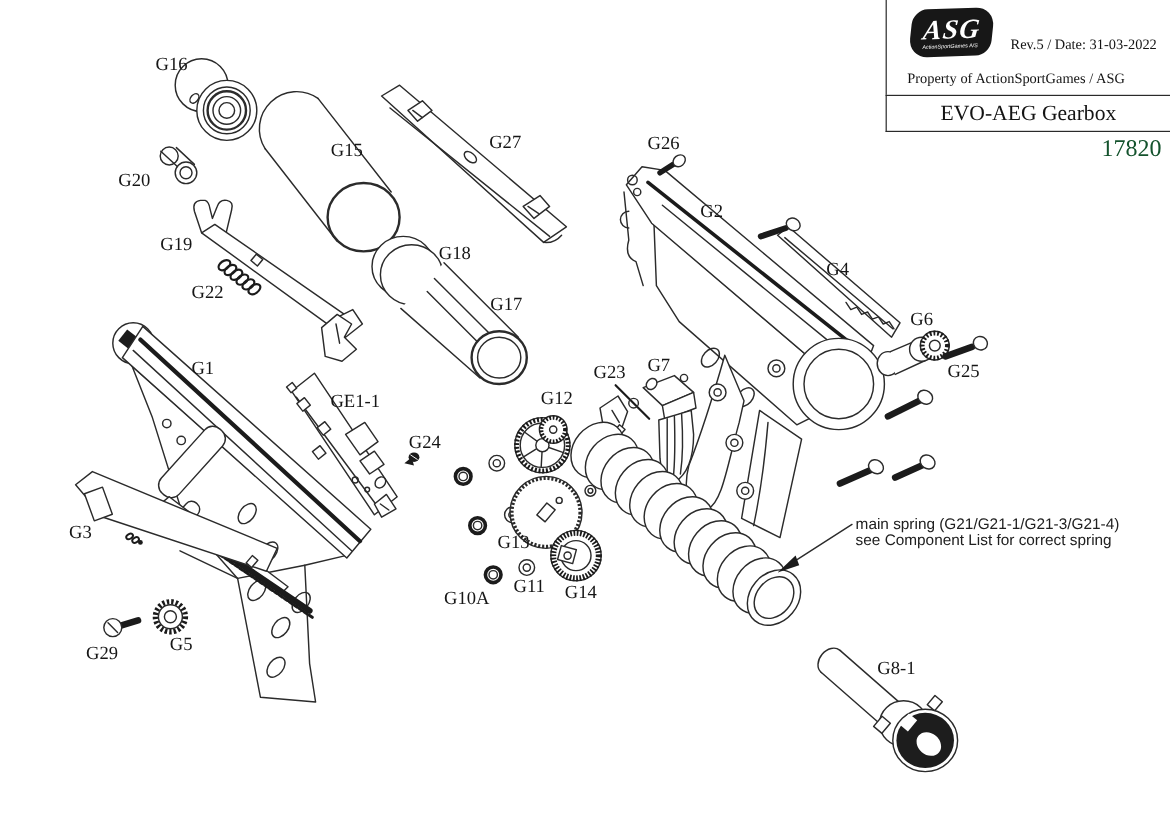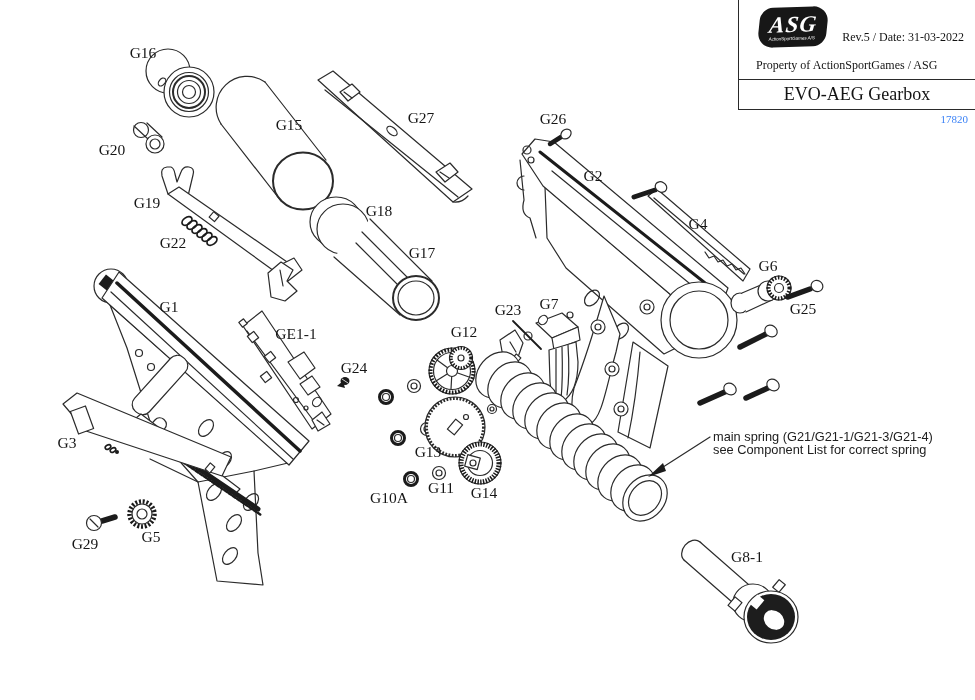--- a/index.html
+++ b/index.html
@@ -25,21 +25,21 @@
               border-radius:12px 16px 12px 16px; transform:skewX(-8deg) rotate(-2deg);
               display:flex; flex-direction:column; align-items:center; justify-content:center; }
   .asg-text { color:#fff; font-family:"Liberation Serif", serif; font-style:italic; font-weight:bold;
               font-size:23px; line-height:22px; letter-spacing:1px; }
   .asg-sub  { color:#fff; font-family:"Liberation Sans", sans-serif; font-size:4.5px; line-height:5px; }
   .tb-rev  { position:absolute; right:11px; top:30px; font-size:12px; color:#131313; }
   .tb-prop { position:absolute; left:17px; top:58px; font-size:12px; color:#131313; }
   .tb-product { height:29px; border-top:1.6px solid #2a2a2a; border-bottom:1.6px solid #2a2a2a;
                 border-left:1.6px solid #2a2a2a; text-align:center; font-size:18px; color:#131313;
                 line-height:28px; }
-  .tb-number { text-align:right; padding:3px 7px 0 0; font-size:11px; color:#3b82f6; }
+  .tb-number { text-align:right; padding:3px 7px 0 0; font-size:20px; color:#14532d; }
 </style>
 </head>
 <body>
 
 <div id="stage">
 
 <svg width="975" height="700" viewBox="0 0 975 700">
 
   <g>
     <polygon class="wh" points="318,80 333,71 472,189 453,202"></polygon>

